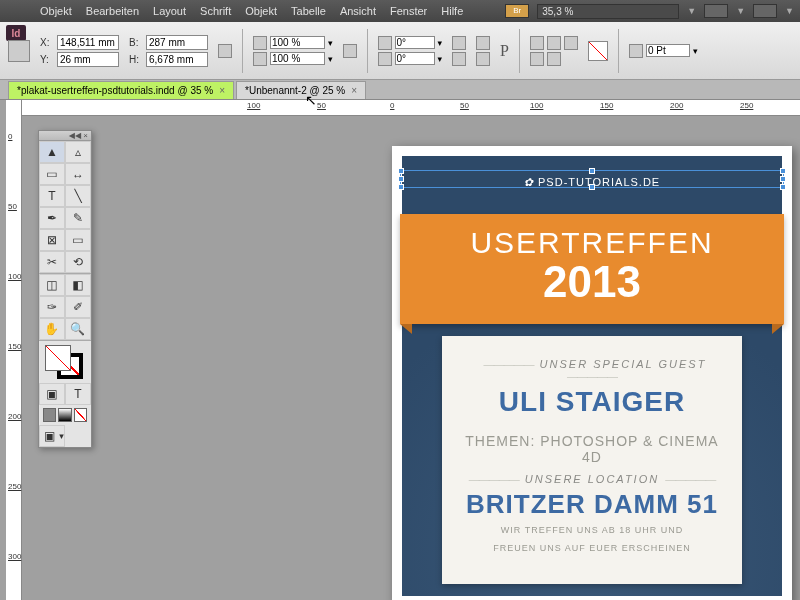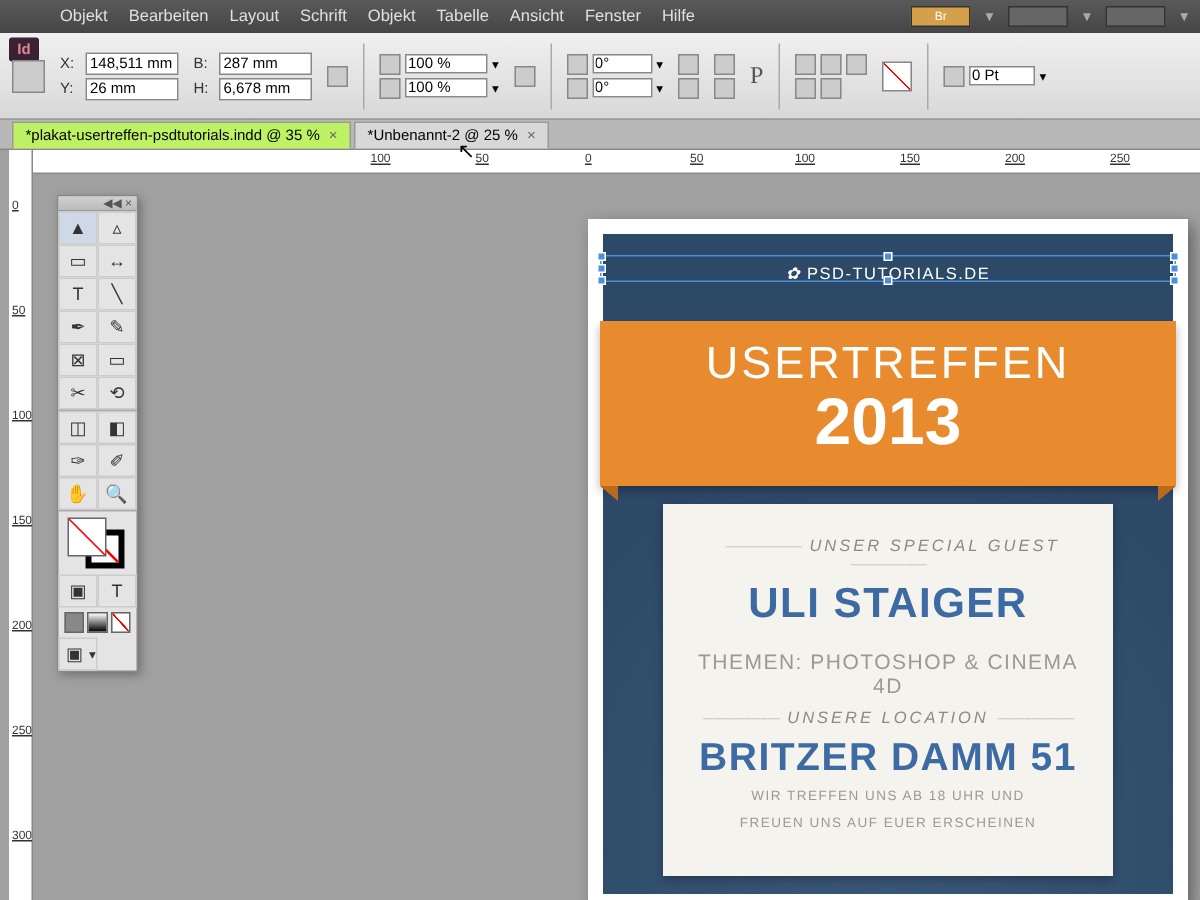--- a/index.html
+++ b/index.html
@@ -3,21 +3,21 @@
 <meta charset="utf-8">
 <style>
 * { margin: 0; padding: 0; box-sizing: border-box; font-family: Arial, sans-serif; }
 body { background: #a0a0a0; width: 800px; height: 600px; overflow: hidden; position: relative; }
 
 
 .menubar { background: linear-gradient(#5a5a5a, #454545); height: 22px; display: flex; align-items: center; padding: 0 6px; gap: 14px; color: #e0e0e0; font-size: 11px; }
 .app-icon { background: #3a2233; color: #d89; width: 20px; height: 16px; display: flex; align-items: center; justify-content: center; font-weight: bold; font-size: 10px; border-radius: 2px; margin-top: 44px; }
 .menubar-right { margin-left: auto; display: flex; align-items: center; gap: 8px; }
 .zoom-select { background: #4a4a4a; color: #e0e0e0; border: 1px solid #333; font-size: 10px; padding: 1px 4px; }
-.menu-icon { width: 40px; height: 14px; background: #666; border: 1px solid #333; }
+.menu-icon { width: 24px; height: 14px; background: #666; border: 1px solid #333; }
 
 
 .controlbar { background: linear-gradient(#f0f0f0, #d8d8d8); height: 58px; border-bottom: 1px solid #999; display: flex; align-items: center; padding: 4px 8px; gap: 10px; }
 .ctrl-group { display: flex; flex-direction: column; gap: 2px; }
 .ctrl-row { display: flex; align-items: center; gap: 3px; }
 .ctrl-label { font-size: 10px; color: #333; width: 14px; }
 .ctrl-input { width: 62px; font-size: 10px; padding: 1px 2px; border: 1px solid #888; background: #fff; }
 .ctrl-icon { width: 14px; height: 14px; background: #ccc; border: 1px solid #888; }
 .ctrl-dd { width: 55px; font-size: 10px; border: 1px solid #888; background: #fff; padding: 0 1px; }
 .sep { width: 1px; height: 44px; background: #aaa; }
@@ -90,20 +90,21 @@
   <div>Bearbeiten</div>
   <div>Layout</div>
   <div>Schrift</div>
   <div>Objekt</div>
   <div>Tabelle</div>
   <div>Ansicht</div>
   <div>Fenster</div>
   <div>Hilfe</div>
   <div class="menubar-right">
     <div class="menu-icon" style="background:#d4a04a;color:#fff;font-size:8px;text-align:center;line-height:12px">Br</div>
+    <input class="zoom-select" readonly="" value="35,3 %" style="">
     <span style="color:#aaa;font-size:9px">▼</span>
     <div class="menu-icon"></div>
     <span style="color:#aaa;font-size:9px">▼</span>
     <div class="menu-icon"></div>
     <span style="color:#aaa;font-size:9px">▼</span>
   </div>
 </div>
 
 <div class="controlbar">
   <div class="ctrl-icon" style="width:22px;height:22px"></div>

